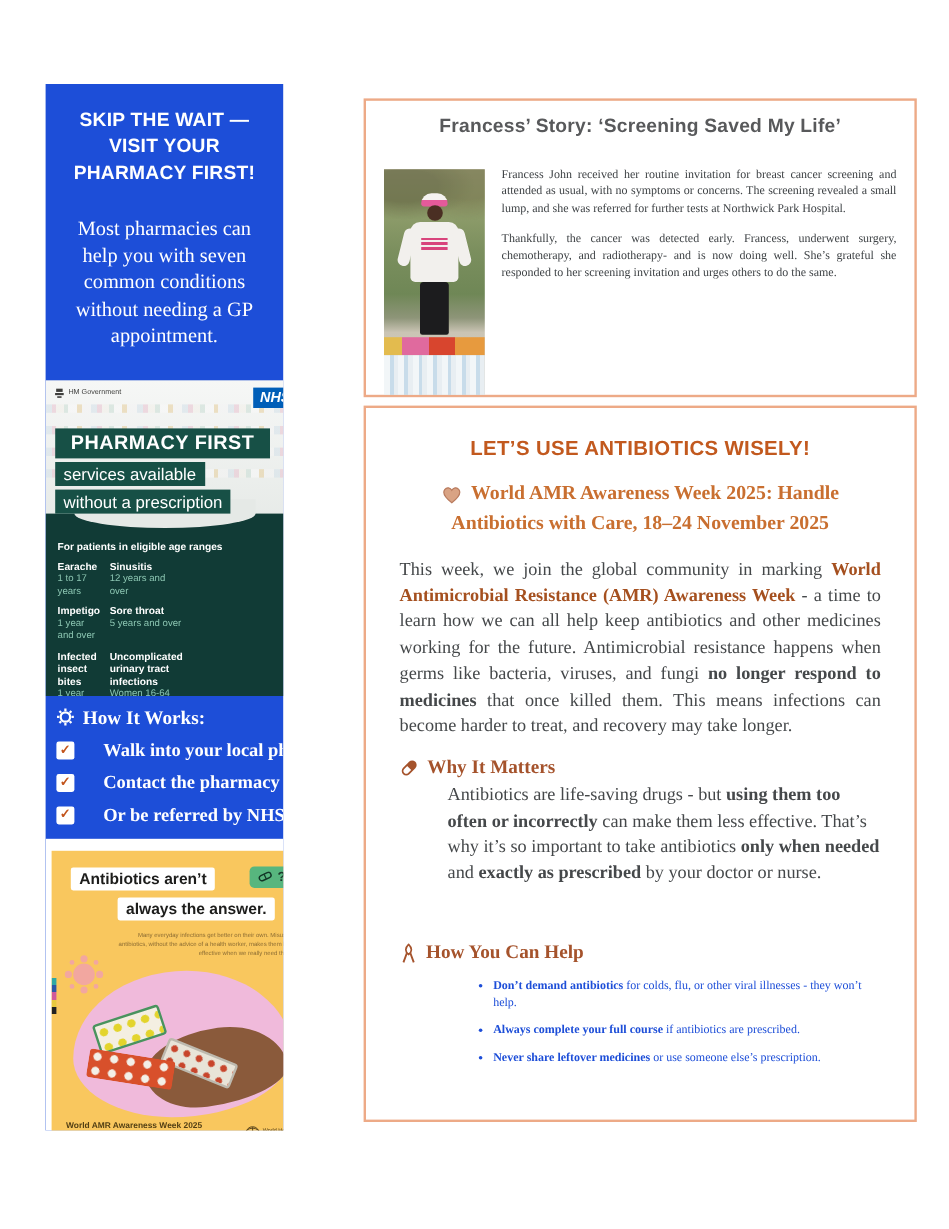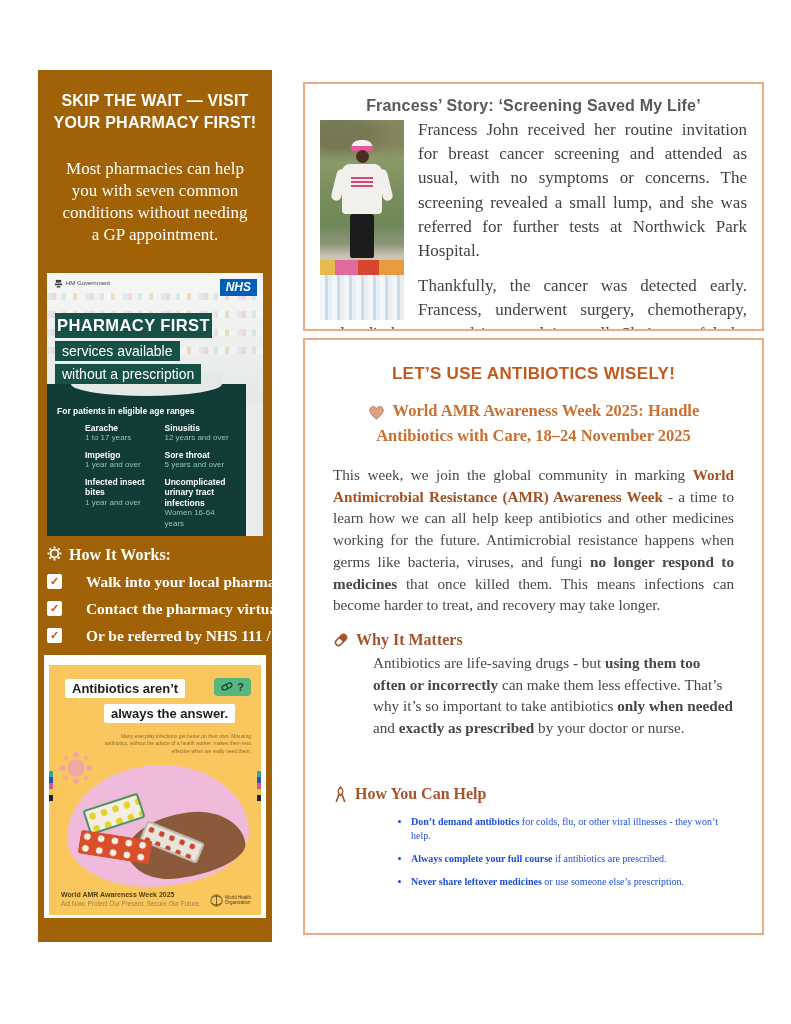--- a/index.html
+++ b/index.html
@@ -1,48 +1,48 @@
 <!DOCTYPE html>
 <html><head>
 <meta charset="utf-8">
 <style>
   html,body { margin:0; padding:0; background:#ffffff; }
   .page { position:relative; width:791px; height:1024px; background:#fff; overflow:hidden;
           font-family:"Liberation Serif", serif; }
   .page * { box-sizing:border-box; }
 
   
-  .sidebar { position:absolute; left:38px; top:70px; width:234px; height:872px;
-             background:#a16207; color:#fff; overflow:hidden; }
+  .sidebar { position:absolute; left:38px; top:70px; width:198px; height:872px;
+             background:#1d4ed8; color:#fff; overflow:hidden; }
   .sb-headline { padding:20px 14px 0; text-align:center;
                  font:700 16px/1.38 "Liberation Sans", sans-serif; letter-spacing:.2px; }
   .sb-intro { margin:24px 22px 0; text-align:center; font-size:17px; line-height:1.3; }
 
   
   .nhs-poster { position:relative; margin:26px auto 0; width:216px; height:263px;
                 background:#e9ece9; overflow:hidden; font-family:"Liberation Sans", sans-serif; }
   .np-photo { position:absolute; left:0; right:0; top:0; height:130px;
               background:linear-gradient(180deg,#f6f7f6,#e5e9e6); }
   .np-shelf { position:absolute; left:0; right:0; height:7px; opacity:.65;
               background:repeating-linear-gradient(90deg,#d8e3ea 0 5px,#e9c9d4 5px 9px,#f2f0ea 9px 15px,#cfe0d8 15px 19px,#f7f7f7 19px 26px,#e7d3a8 26px 30px,#f3f3f3 30px 38px); }
   .np-gov { position:absolute; top:6px; left:7px; display:flex; align-items:center; gap:3px;
             color:#3f3f3d; font-size:6px; z-index:2; }
   .np-nhs { position:absolute; top:6px; right:6px; background:#005eb8; color:#fff;
             font:italic 700 12px "Liberation Sans", sans-serif; padding:1px 6px 2px; z-index:2; }
   .np-chips { position:relative; z-index:2; padding-top:40px; }
   .np-chip { display:inline-block; background:#175046; color:#fff; margin-left:8px; }
-  .np-title { font-weight:700; font-size:16.5px; padding:3px 2px; letter-spacing:.4px; }
+  .np-title { font-weight:700; font-size:16.5px; padding:3px 13px; letter-spacing:.4px; }
   .np-sub { font-size:14px; padding:2px 7px; margin-top:3px; }
   .np-bottom { position:absolute; left:0; right:17px; bottom:0; height:152px; background:#113b36; z-index:1; }
   .np-bottom::before { content:""; position:absolute; top:-12px; left:12%; width:76%; height:24px;
                        background:#e5e9e6; border-radius:0 0 100% 100%; }
   .np-inner { position:relative; padding:22px 10px 0; }
   .np-elig { font-weight:700; font-size:8.5px; margin-bottom:7px; }
   .np-grid { display:grid; grid-auto-flow:column; grid-template-rows:repeat(4,auto);
-             grid-template-columns:1fr 1fr; column-gap:8px;margin-left:28px; }
+             grid-template-columns:1fr 1fr 1fr 1fr; column-gap:8px; }
   .np-cond { margin-bottom:6px; }
   .np-cond .nm { font-weight:700; font-size:8.5px; line-height:1.25; }
   .np-cond .ag { font-size:8px; color:#8cc6b2; line-height:1.3; }
 
   
   .hiw { margin:10px 6px 0 9px; }
   .hiw-head { display:flex; align-items:flex-start; gap:7px; font-weight:700; font-size:16px; }
   .hiw-item { display:flex; align-items:center; gap:8px; margin-top:9px; }
   .hiw-box { width:15px; height:15px; min-width:15px; background:#fff; border-radius:2px;
              color:#c2541c; font:700 11px/15px "Liberation Sans", sans-serif; text-align:center; }
@@ -84,21 +84,21 @@
   .ap-ft { font-weight:700; font-size:7px; color:#523f14; }
   .ap-fs { font-size:6.3px; color:#9a8348; margin-top:2px; }
   .ap-who { position:absolute; bottom:8px; right:9px; display:flex; align-items:center; gap:2px; }
   .ap-who-label { width:27px; font-size:4.5px; line-height:1.15; color:#4c3a17; }
 
   
   .box { position:absolute; background:#fff; border:2px solid #edaa87; }
   .story-box { left:303px; top:82px; width:461px; height:249px; padding:12px 15px 8px; overflow:hidden; }
   .story-title { text-align:center; font:700 16px/1.2 "Liberation Sans", sans-serif;
                  color:#58595b; letter-spacing:.2px; }
-  .story-body { margin-top:3px; font-size:17px; line-height:1.42; color:#3f4346; text-align:justify; }
+  .story-body { margin-top:24px; font-size:10px; line-height:1.42; color:#3f4346; text-align:justify; }
   .story-body p { margin:0 0 11px; }
 
   .photo { position:relative; float:left; width:84px; height:200px; margin:2px 14px 2px 0; overflow:hidden;
            background:linear-gradient(180deg,#b0a98e 0%,#93a06e 14%,#7b8f5e 34%,#6f8756 52%,#8e9579 62%,#cac4b4 68%,#d8d5cf 100%); }
   .photo::before { content:""; position:absolute; top:0; left:0; right:0; height:46px; opacity:.8;
                    background:radial-gradient(ellipse at 20% 30%,#6b6f4a 0 30%,transparent 62%),
                               radial-gradient(ellipse at 82% 18%,#7c7f55 0 32%,transparent 64%); }
   .person { position:absolute; left:50%; top:20px; transform:translateX(-50%); width:44px; }
   .cap { width:22px; height:11px; margin:0 auto; border-radius:11px 11px 3px 3px;
          background:linear-gradient(180deg,#f5f2f0 55%,#e45a9a 55%); }

